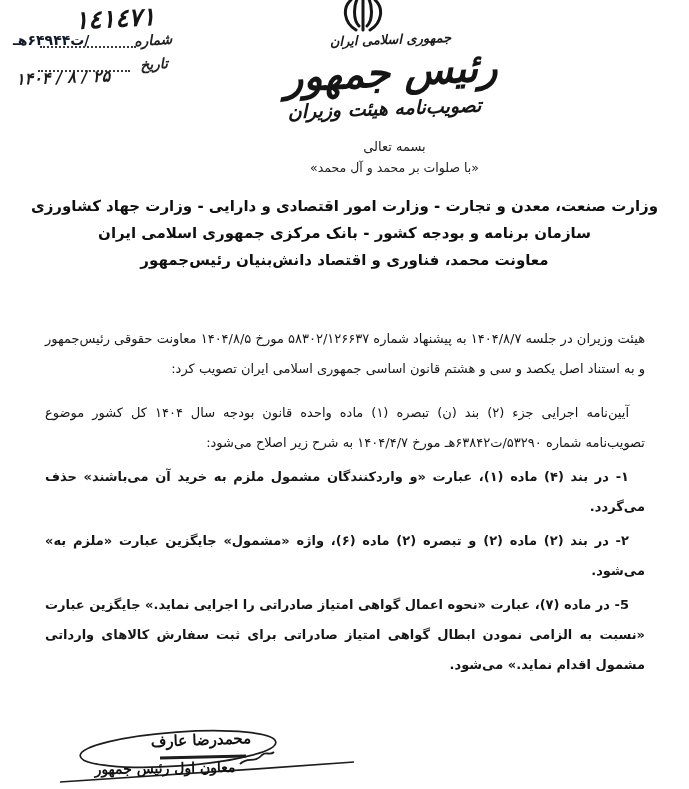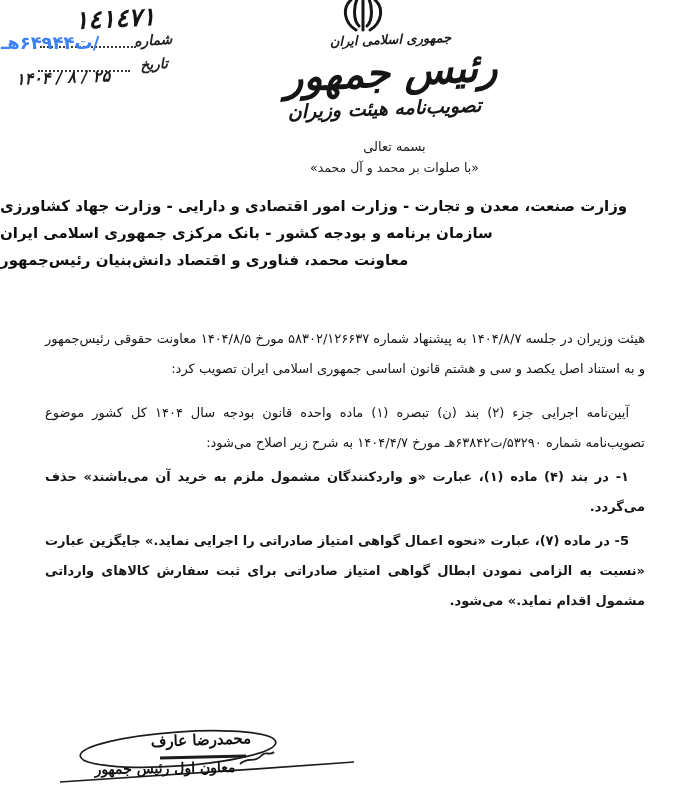--- a/index.html
+++ b/index.html
@@ -24,21 +24,21 @@
   }
   .form-label{
     position:absolute;font-size:14px;font-style:italic;font-weight:bold;
     font-family:"DejaVu Serif","Liberation Serif",serif;color:#222;
   }
   .label-number{right:8px;top:26px;transform:rotate(-4deg);}
   .label-date{right:12px;top:50px;transform:rotate(-4deg);}
   .dots{position:absolute;height:12px;border-bottom:2px dotted #3a3a3a;}
   .dots-number{left:36px;width:96px;top:28px;}
   .dots-date{left:34px;width:92px;top:52px;}
-  .number-suffix{position:absolute;left:-3px;top:26px;font-size:18px;font-weight:bold;color:#3b82f6;white-space:nowrap;}
+  .number-suffix{position:absolute;left:-3px;top:26px;font-size:14px;font-weight:bold;color:#0f172a;white-space:nowrap;padding-left:12px;}
   .hw-date{
     position:absolute;left:12px;top:62px;
     font-family:"DejaVu Serif","Liberation Serif",serif;
     font-size:16px;font-weight:bold;font-style:italic;
     letter-spacing:2px;transform:rotate(-2deg);
     direction:ltr;white-space:nowrap;color:#1d1d1d;
   }
   
   .emblem{position:absolute;left:330px;top:-10px;width:66px;height:46px;}
   .republic-title{
@@ -58,21 +58,21 @@
     transform:translateX(40px) rotate(-2deg);
     font-size:19px;font-style:italic;font-weight:bold;
     font-family:"DejaVu Serif","Liberation Serif",serif;color:#151515;
   }
   
   .invocation{position:absolute;left:0;right:0;top:136px;text-align:center;transform:translateX(50px);line-height:21px;}
   .basmala{font-size:13px;color:#1c1c1c;}
   .salutation{font-size:12.5px;color:#1c1c1c;}
   
   .recipients{
-    position:absolute;left:0;right:0;top:193px;text-align:left;
+    position:absolute;left:0;right:0;top:193px;text-align:center;
     font-size:15px;font-weight:bold;line-height:27px;color:#101010;
   }
   
   .body-text{
     position:absolute;right:44px;left:45px;top:324px;
     font-size:13px;line-height:30px;text-align:justify;color:#161616;
   }
   .body-text p{margin:0;}
   .p-subject{margin-top:14px !important;text-indent:16px;}
   .p-item{margin-top:4px !important;text-indent:16px;font-weight:bold;}
@@ -131,20 +131,21 @@
   <div class="recipients">
     <div>وزارت صنعت، معدن و تجارت - وزارت امور اقتصادی و دارایی - وزارت جهاد کشاورزی</div>
     <div>سازمان برنامه و بودجه کشور - بانک مرکزی جمهوری اسلامی ایران</div>
     <div>معاونت محمد، فناوری و اقتصاد دانش‌بنیان رئیس‌جمهور</div>
   </div>
 
   <div class="body-text">
     <p class="p-preamble">هیئت وزیران در جلسه ۱۴۰۴/۸/۷ به پیشنهاد شماره ۵۸۳۰۲/۱۲۶۶۳۷ مورخ ۱۴۰۴/۸/۵ معاونت حقوقی رئیس‌جمهور و به استناد اصل یکصد و سی و هشتم قانون اساسی جمهوری اسلامی ایران تصویب کرد:</p>
     <p class="p-subject">آیین‌نامه اجرایی جزء (۲) بند (ن) تبصره (۱) ماده واحده قانون بودجه سال ۱۴۰۴ کل کشور موضوع تصویب‌نامه شماره ۵۳۲۹۰/ت۶۳۸۴۲هـ مورخ ۱۴۰۴/۴/۷ به شرح زیر اصلاح می‌شود:</p>
     <p class="p-item">۱- در بند (۴) ماده (۱)، عبارت «و واردکنندگان مشمول ملزم به خرید آن می‌باشند» حذف می‌گردد.</p>
+    <p class="p-item">۲- در بند (۲) ماده (۲) و تبصره (۲) ماده (۶)، واژه «مشمول» جایگزین عبارت «ملزم به» می‌شود.</p>
     <p class="p-item">5- در ماده (۷)، عبارت «نحوه اعمال گواهی امتیاز صادراتی را اجرایی نماید.» جایگزین عبارت «نسبت به الزامی نمودن ابطال گواهی امتیاز صادراتی برای ثبت سفارش کالاهای وارداتی مشمول اقدام نماید.» می‌شود.</p>
   </div>
 
   <div class="signature-block">
     <svg class="signature-svg" width="312" height="85" viewBox="0 0 312 85" xmlns="http://www.w3.org/2000/svg">
       <ellipse cx="122" cy="45" rx="98" ry="17" fill="none" stroke="#1d1d1d" stroke-width="1.7" transform="rotate(-4 122 45)"></ellipse>
       <path d="M104 54 L190 52" stroke="#1d1d1d" stroke-width="3.2" fill="none"></path>
       <path d="M184 60 C192 52 198 60 206 51 C210 47 214 52 218 48" stroke="#1d1d1d" stroke-width="1.8" fill="none"></path>
       <path d="M4 78 C90 73 200 65 298 58" stroke="#1d1d1d" stroke-width="1.6" fill="none"></path>
     </svg>

